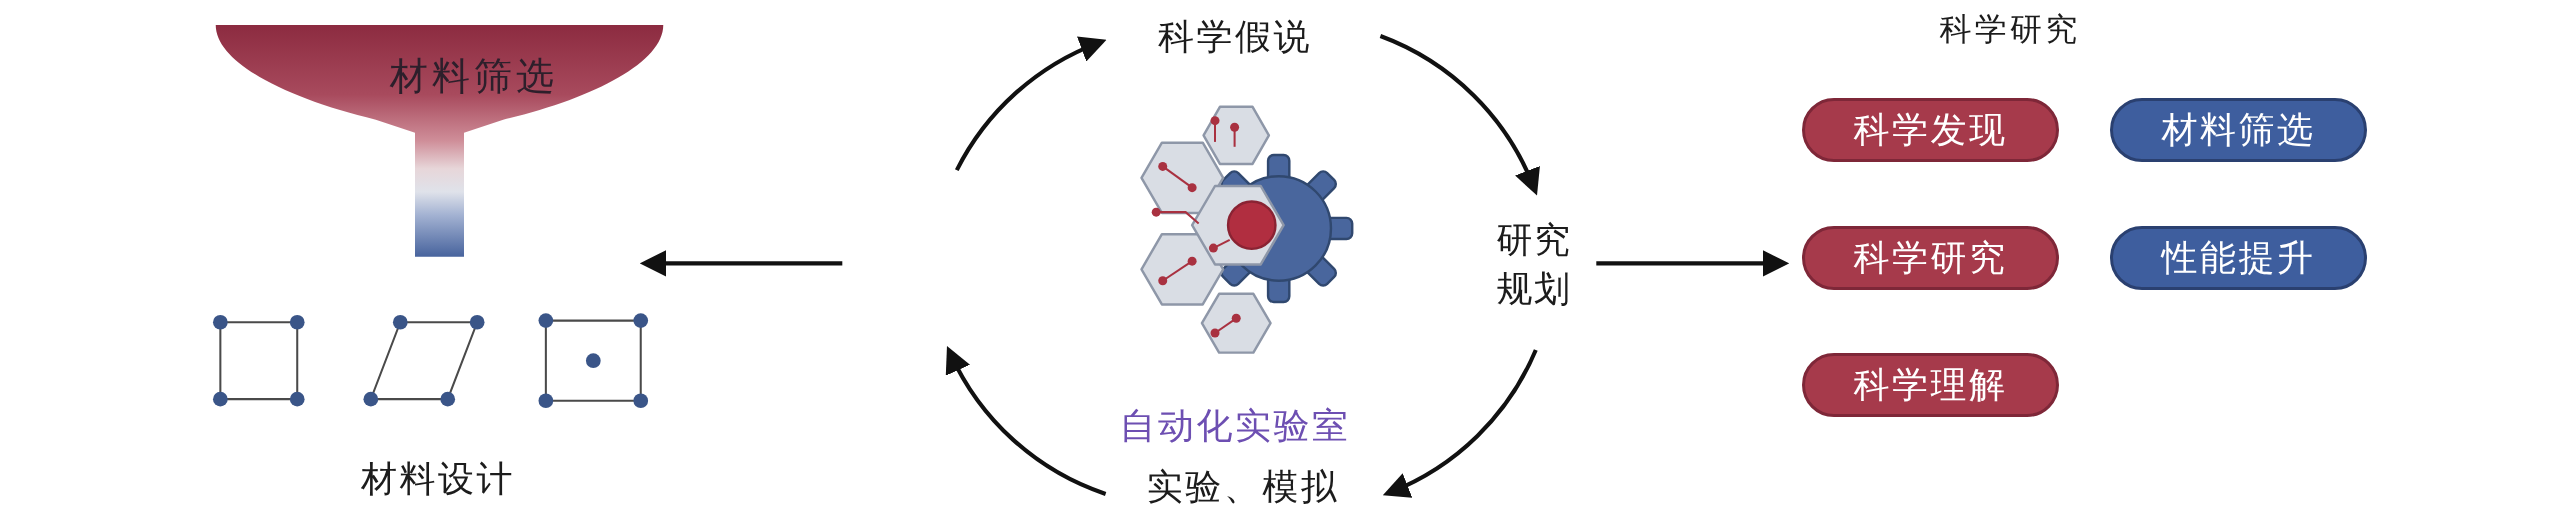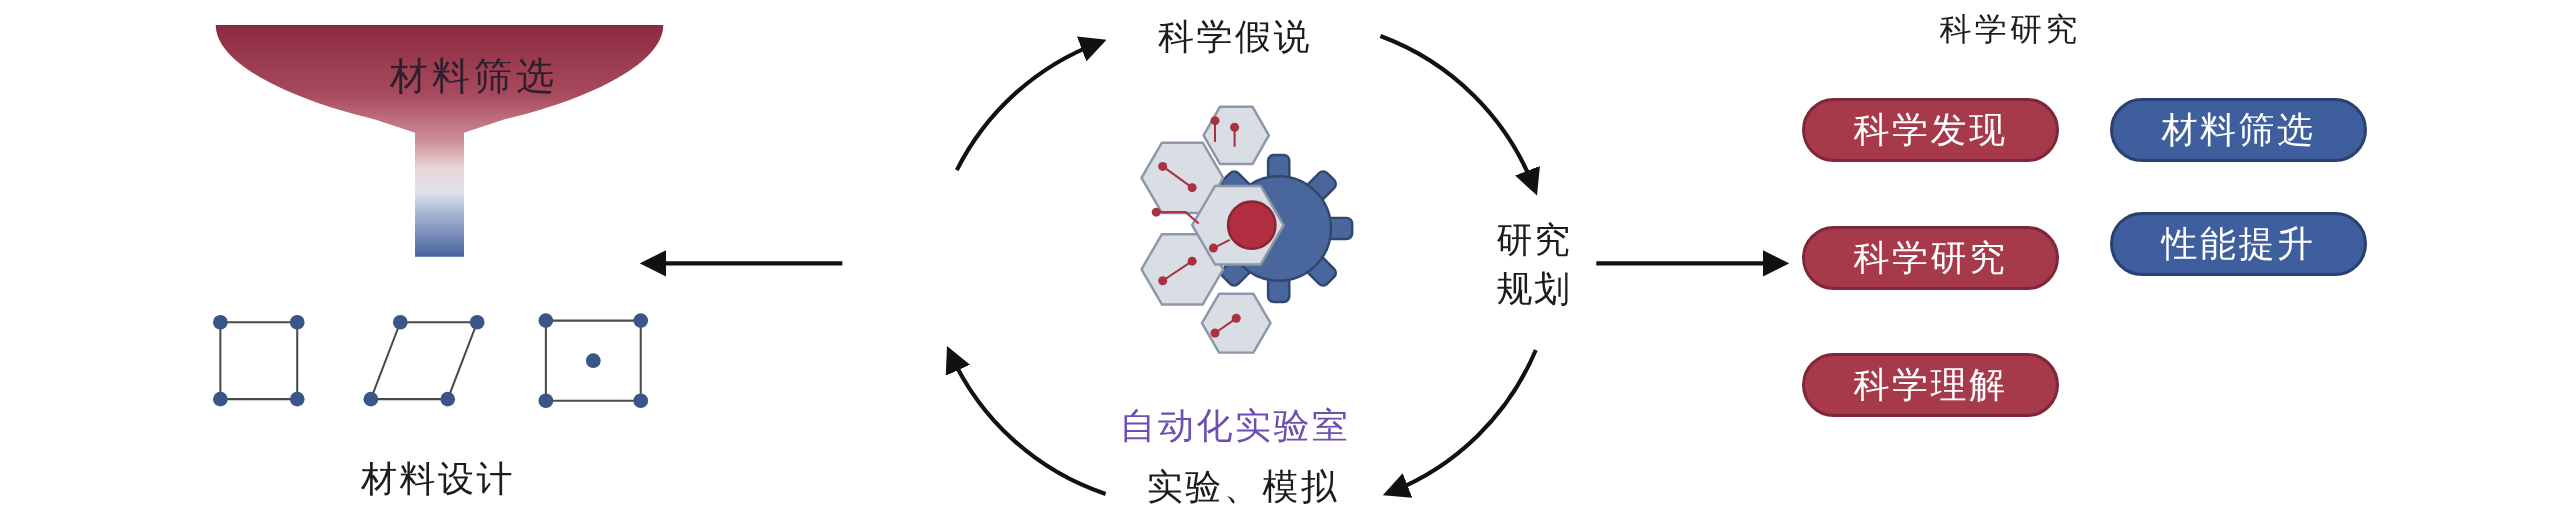--- a/index.html
+++ b/index.html
@@ -139,16 +139,16 @@
 
   <div class="abs cx center-label" style="left:1235px;top:402px;font-family:Liberation Mono, monospace;">自动化实验室</div>
 
   <div class="abs cx research-title" style="left:2010px;top:8.2px;">科学研究</div>
 
   <div class="pill red" style="left:1802px;top:98px;">科学发现</div>
   <div class="pill red" style="left:1802px;top:226px;">科学研究</div>
   <div class="pill red" style="left:1802px;top:353px;text-align:center;">科学理解</div>
 
   <div class="pill blue" style="left:2110px;top:98px;">材料筛选</div>
-  <div class="pill blue" style="left:2110px;top:212px;text-align:center;">性能提升</div>
+  <div class="pill blue" style="left:2110px;top:226px;text-align:center;">性能提升</div>
 
 </div>
 
 
 </body></html>

